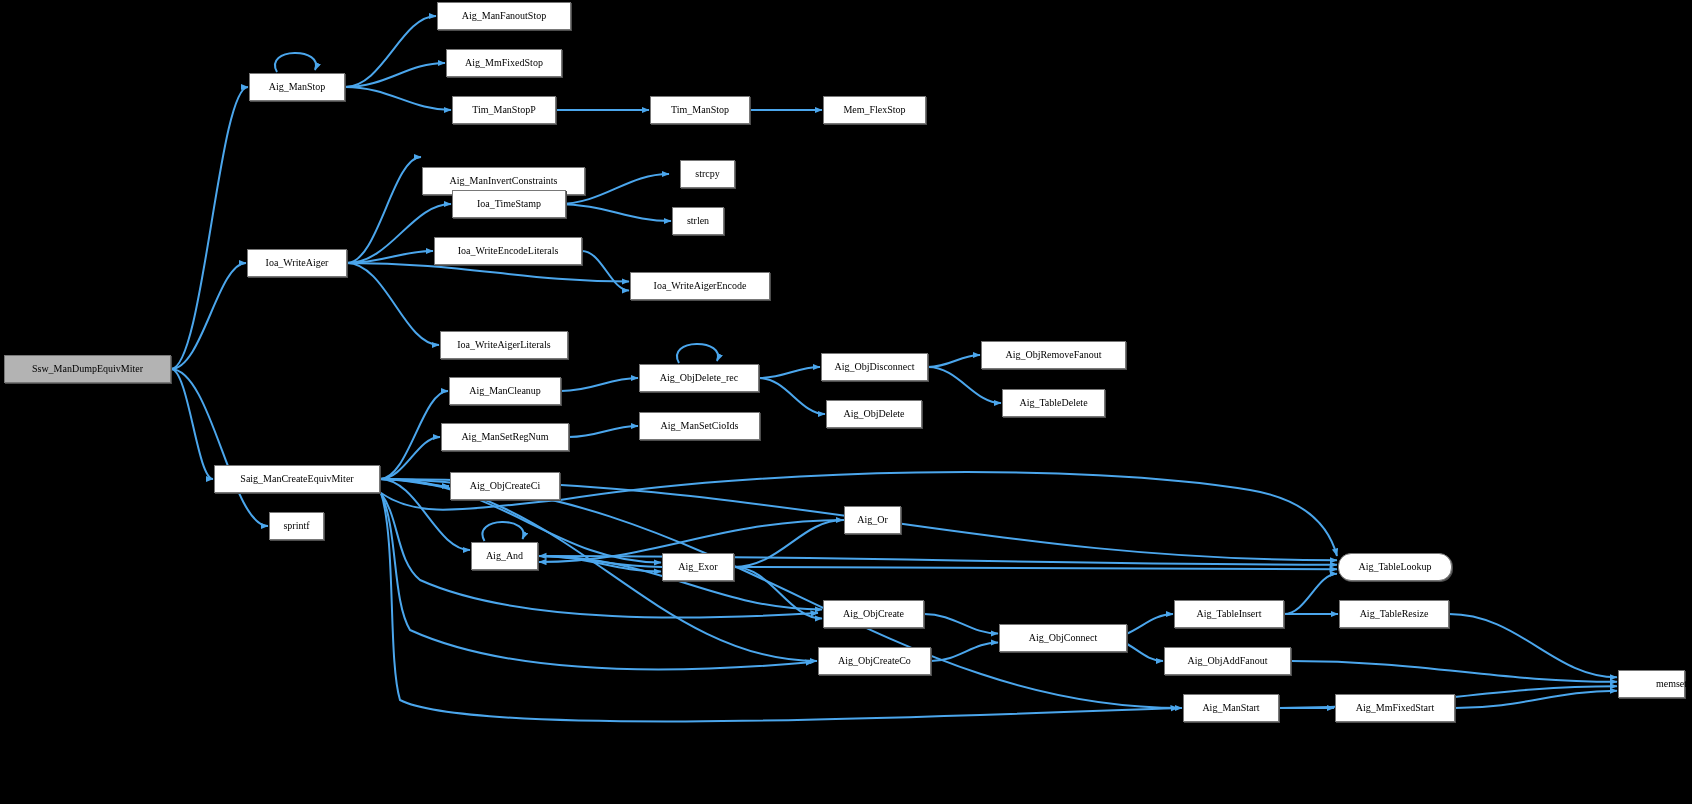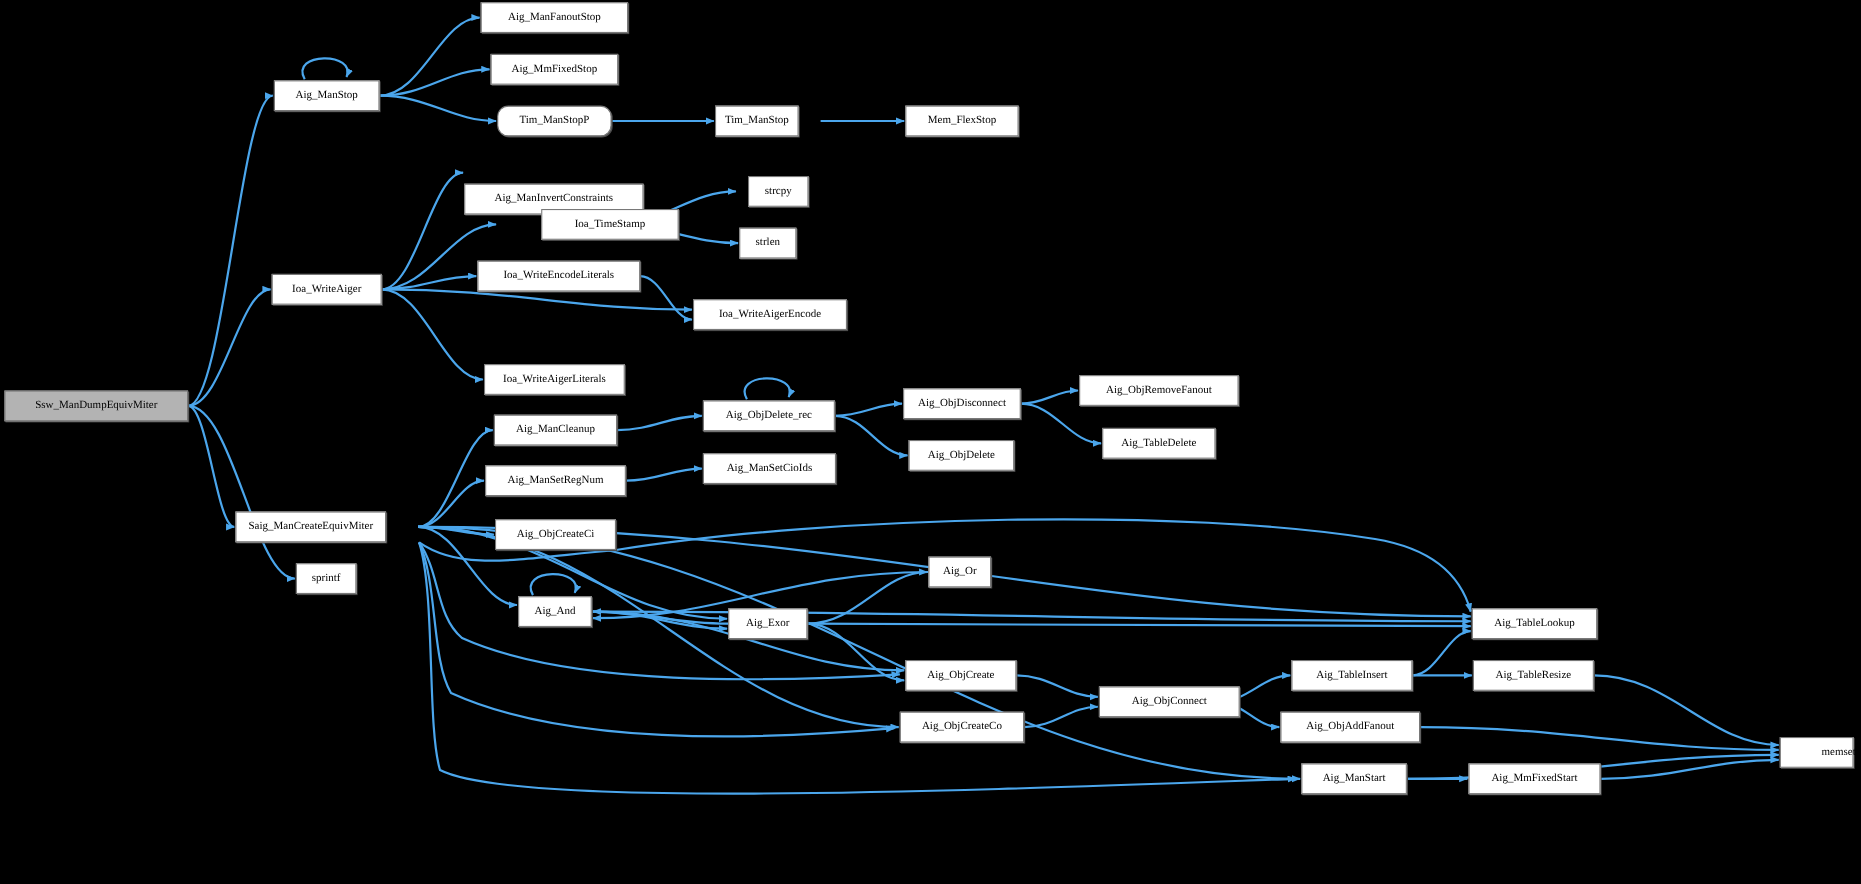--- a/index.html
+++ b/index.html
@@ -114,29 +114,29 @@
         <path class="edge" marker-end="url(#arrow)" d="M381,493 C420,520 470,508 560,500 C760,468 1080,462 1250,490 C1310,500 1330,530 1337,556"></path>
         <path class="edge" marker-end="url(#arrow)" d="M381,493 C400,520 396,560 420,580 C520,625 700,620 818,613"></path>
         <path class="edge" marker-end="url(#arrow)" d="M381,493 C398,530 392,600 410,630 C520,680 700,672 813,662"></path>
         <path class="edge" marker-end="url(#arrow)" d="M381,493 C396,540 388,660 400,700 C470,736 900,718 1178,708"></path>
       </g>
   </svg>
   <div id="node-layer">
       <div class="node root" style="left: 4px; top: 355px; width: 167px;">Ssw_ManDumpEquivMiter</div>
       <div class="node" style="left: 249px; top: 73px; width: 96px;">Aig_ManStop</div>
       <div class="node" style="left: 247px; top: 249px; width: 100px;">Ioa_WriteAiger</div>
-      <div class="node" style="left: 214px; top: 465px; width: 137px;">Saig_ManCreateEquivMiter</div>
+      <div class="node" style="left: 214px; top: 465px; width: 166px;">Saig_ManCreateEquivMiter</div>
       <div class="node" style="left: 269px; top: 512px; width: 55px;">sprintf</div>
       <div class="node" style="left: 437px; top: 2px; width: 134px;">Aig_ManFanoutStop</div>
       <div class="node" style="left: 446px; top: 49px; width: 116px;">Aig_MmFixedStop</div>
-      <div class="node" style="left: 452px; top: 96px; width: 104px; border-radius: 10px;">Tim_ManStopP</div>
-      <div class="node" style="left: 650px; top: 96px; width: 76px;">Tim_ManStop</div>
+      <div class="node" style="left: 452px; top: 96px; width: 104px;">Tim_ManStopP</div>
+      <div class="node" style="left: 650px; top: 96px; width: 100px;">Tim_ManStop</div>
       <div class="node" style="left: 823px; top: 96px; width: 103px;">Mem_FlexStop</div>
       <div class="node" style="left: 422px; top: 143px; width: 163px; margin-top: 24px;">Aig_ManInvertConstraints</div>
-      <div class="node" style="left: 452px; top: 190px; width: 125px; margin-left: 40px;">Ioa_TimeStamp</div>
+      <div class="node" style="left: 452px; top: 190px; width: 114px;">Ioa_TimeStamp</div>
       <div class="node" style="left: 680px; top: 160px; width: 55px; text-align: right;">strcpy</div>
       <div class="node" style="left: 672px; top: 207px; width: 52px;">strlen</div>
       <div class="node" style="left: 434px; top: 237px; width: 148px;">Ioa_WriteEncodeLiterals</div>
       <div class="node" style="left: 630px; top: 272px; width: 140px;">Ioa_WriteAigerEncode</div>
       <div class="node" style="left: 440px; top: 331px; width: 128px;">Ioa_WriteAigerLiterals</div>
       <div class="node" style="left: 449px; top: 377px; width: 112px;">Aig_ManCleanup</div>
       <div class="node" style="left: 441px; top: 423px; width: 128px;">Aig_ManSetRegNum</div>
       <div class="node" style="left: 450px; top: 472px; width: 110px;">Aig_ObjCreateCi</div>
       <div class="node" style="left: 639px; top: 364px; width: 120px;">Aig_ObjDelete_rec</div>
       <div class="node" style="left: 639px; top: 412px; width: 121px;">Aig_ManSetCioIds</div>
@@ -146,18 +146,18 @@
       <div class="node" style="left: 1002px; top: 389px; width: 103px;">Aig_TableDelete</div>
       <div class="node" style="left: 471px; top: 542px; width: 67px;">Aig_And</div>
       <div class="node" style="left: 662px; top: 553px; width: 72px;">Aig_Exor</div>
       <div class="node" style="left: 844px; top: 506px; width: 57px;">Aig_Or</div>
       <div class="node" style="left: 823px; top: 600px; width: 101px;">Aig_ObjCreate</div>
       <div class="node" style="left: 818px; top: 647px; width: 113px;">Aig_ObjCreateCo</div>
       <div class="node" style="left: 999px; top: 624px; width: 128px;">Aig_ObjConnect</div>
       <div class="node" style="left: 1174px; top: 600px; width: 110px;">Aig_TableInsert</div>
       <div class="node" style="left: 1164px; top: 647px; width: 127px;">Aig_ObjAddFanout</div>
       <div class="node" style="left: 1183px; top: 694px; width: 96px;">Aig_ManStart</div>
-      <div class="node" style="left: 1338px; top: 553px; width: 114px;">Aig_TableLookup</div>
+      <div class="node" style="left: 1338px; top: 553px; width: 114px; border-radius: 13px;">Aig_TableLookup</div>
       <div class="node" style="left: 1339px; top: 600px; width: 110px;">Aig_TableResize</div>
       <div class="node" style="left: 1335px; top: 694px; width: 120px;">Aig_MmFixedStart</div>
       <div class="node" style="left: 1618px; top: 670px; width: 67px; padding-left: 40px;">memset</div>
     </div>
 </div>
 
 </body></html>

